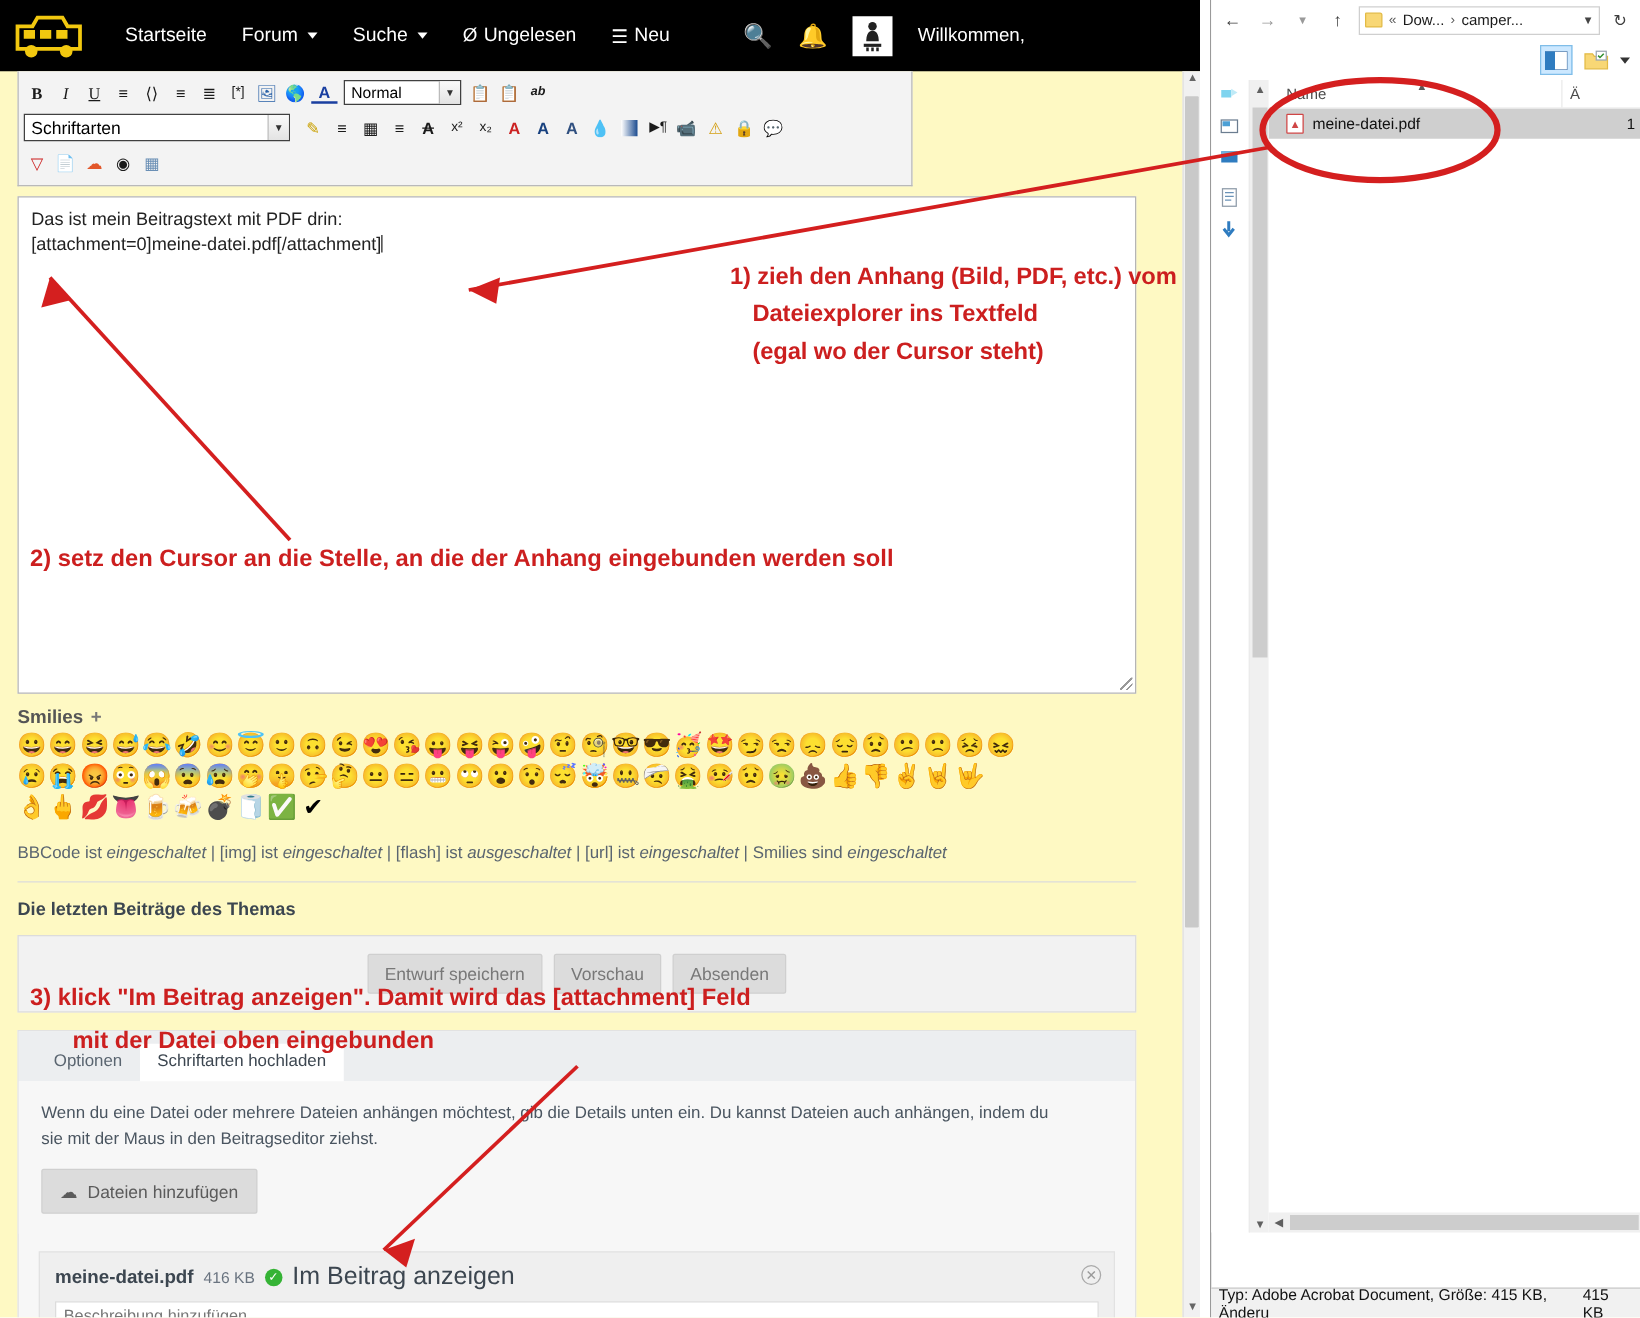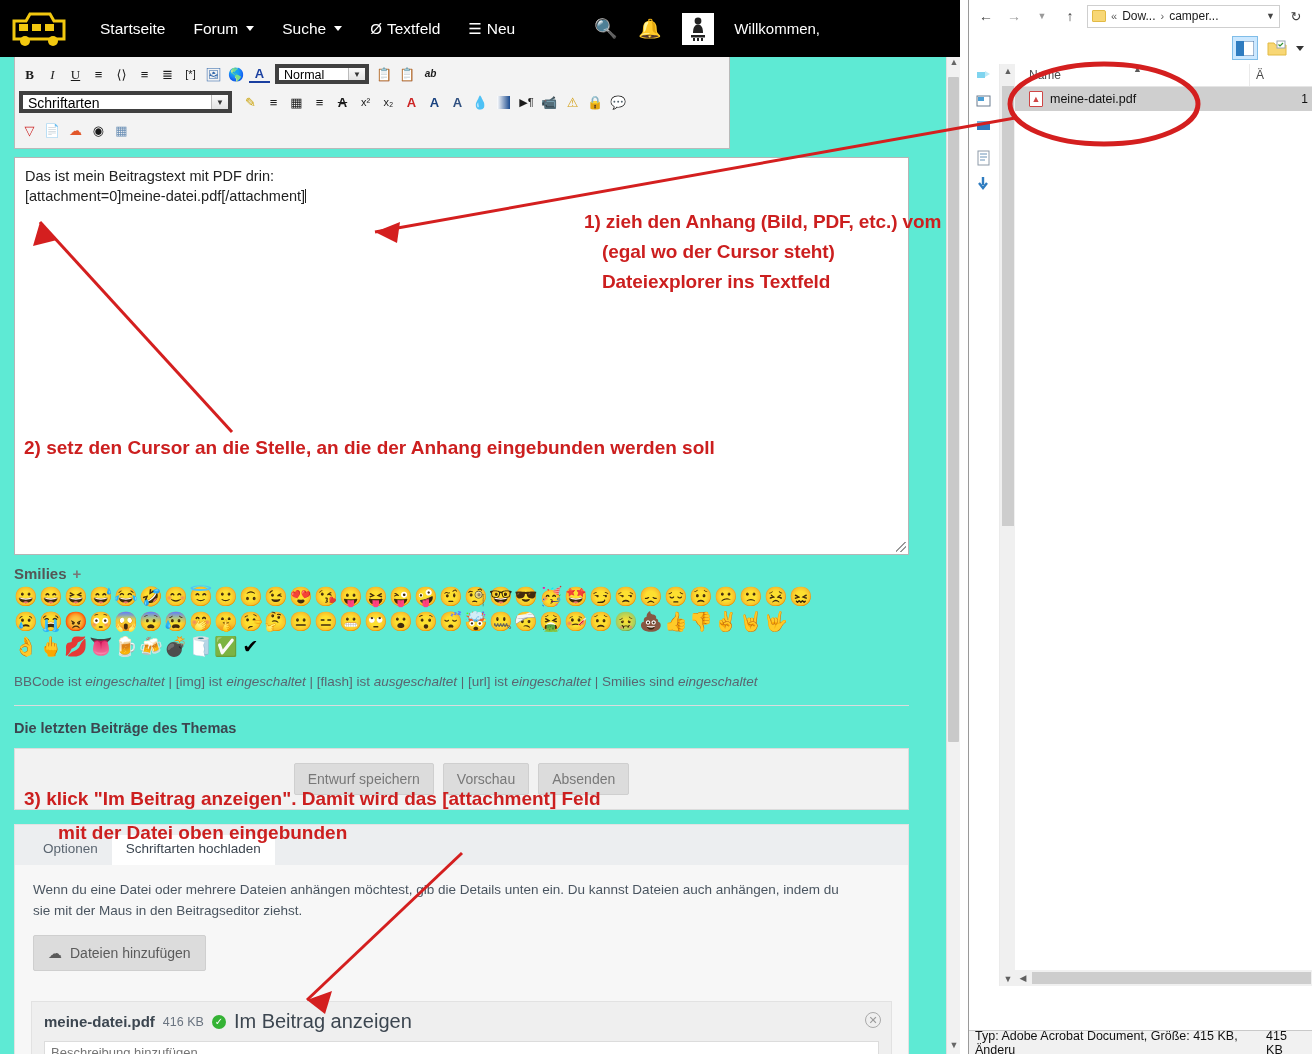--- a/index.html
+++ b/index.html
@@ -9,21 +9,21 @@
     overflow: hidden;
     font-family: "Liberation Sans", sans-serif;
     background: #ffffff;
   }
   #root { position: relative; width: 1312px; height: 1054px; }
 
   
   .forum {
     position: absolute; left: 0; top: 0;
     width: 960px; height: 1054px;
-    background: #5eead4;
+    background: #fef9c3;
     overflow: hidden;
   }
   .forum-header {
     height: 57px; background: #000000;
     display: flex; align-items: center;
     padding: 0 10px;
     color: #ffffff;
   }
   .logo {
     width: 58px; height: 40px; margin-right: 18px;
@@ -52,23 +52,23 @@
     background: #f3f3f3; width: 716px;
     padding: 3px 4px 4px 4px;
   }
   .tb-row { display: flex; align-items: center; gap: 2px; height: 28px; }
   .tb-btn {
     width: 21px; height: 21px; display:flex; align-items:center; justify-content:center;
     font-size: 13px; color:#1a1a1a; cursor: default;
     line-height:1;
   }
   .tb-select {
-    height: 20px; border: 4px solid #404040; background: #fff;
+    height: 20px; border: 1px solid #404040; background: #fff;
     font-size: 12.5px; padding: 0 2px; color: #000;
-    display:flex;align-items:flex-start; position:relative;
+    display:flex;align-items:center; position:relative;
   }
   .tb-select .lbl { padding-left:3px; }
   .tb-select .arrow {
     position:absolute; right:0; top:0; bottom:0; width:17px;
     background: linear-gradient(#fafafa,#e3e3e3);
     border-left:1px solid #bbb;
     display:flex;align-items:center;justify-content:center;font-size:8px;color:#333;
   }
   .sel-normal { width: 94px; margin: 0 3px; }
   .sel-font { width: 213px; height: 22px; font-size:14px; margin-right:6px;}
@@ -243,21 +243,21 @@
       <div class="navitem">
         <span>Forum</span>
         <i class="caret"></i>
       </div>
       <div class="navitem">
         <span>Suche</span>
         <i class="caret"></i>
       </div>
       <div class="navitem">
         <span class="nav-ico">Ø</span>
-        <span>Textfeld</span>
+        <span>Ungelesen</span>
       </div>
       <div class="navitem">
         <span class="nav-ico">☰</span>
         <span>Neu</span>
       </div>
 
       <div class="header-right">
         <span class="hicon">🔍</span>
         <span class="hicon">🔔</span>
         <span class="avatar">
@@ -561,20 +561,20 @@
 
     <path d="M232 432 L40 222" fill="none" stroke="#d41f1f" stroke-width="3"></path>
     <polygon points="40,222 57,240 33,246" fill="#d41f1f"></polygon>
 
     <path d="M462 853 L307 1000" fill="none" stroke="#d41f1f" stroke-width="3"></path>
     <polygon points="307,1000 332,991 325,1014" fill="#d41f1f"></polygon>
   </svg>
 
   <div class="anno anno-1">
     <div>1) zieh den Anhang (Bild, PDF, etc.) vom</div>
+    <div style="padding-left:18px">Dateiexplorer ins Textfeld</div>
     <div style="padding-left:18px">(egal wo der Cursor steht)</div>
-    <div style="padding-left:18px">Dateiexplorer ins Textfeld</div>
   </div>
   <div class="anno anno-2">2) setz den Cursor an die Stelle, an die der Anhang eingebunden werden soll</div>
   <div class="anno anno-3a">3) klick "Im Beitrag anzeigen". Damit wird das [attachment] Feld</div>
   <div class="anno anno-3b">mit der Datei oben eingebunden</div>
 
 </div>
 
 </body></html>

